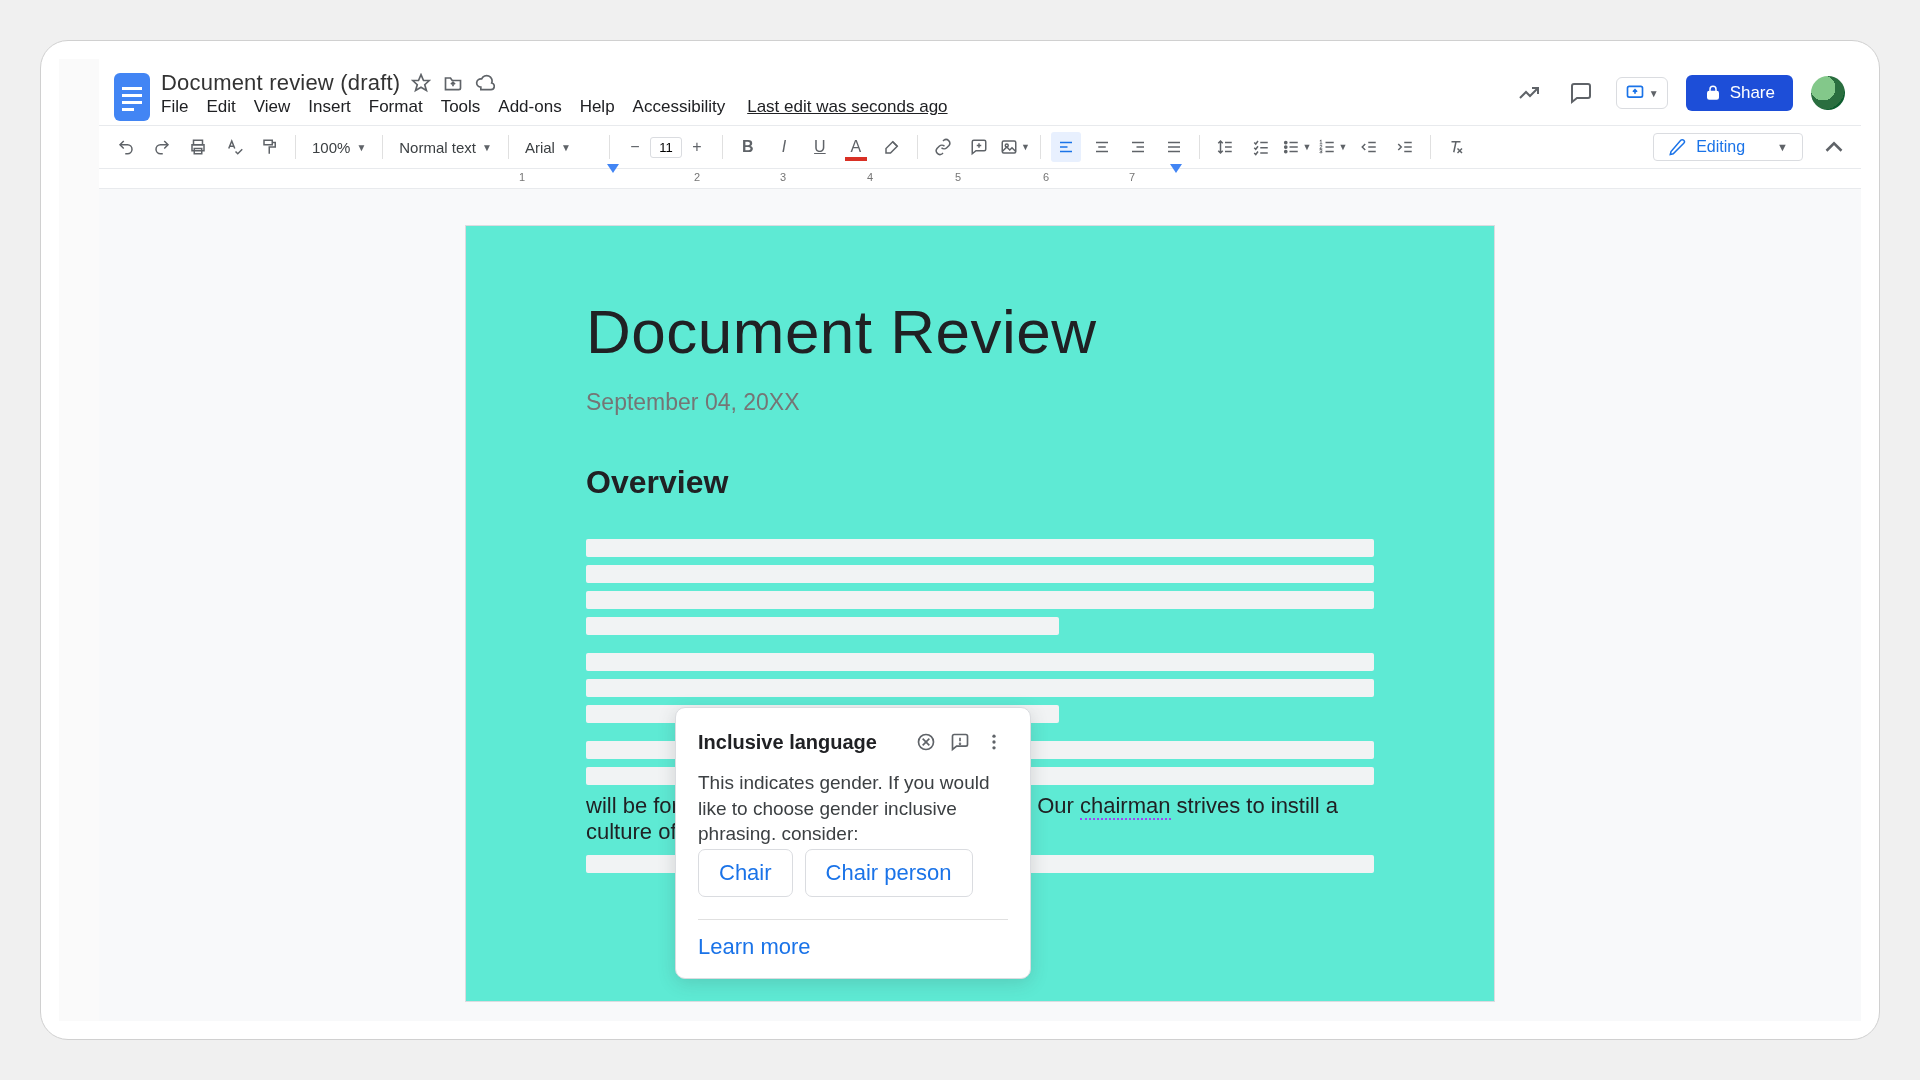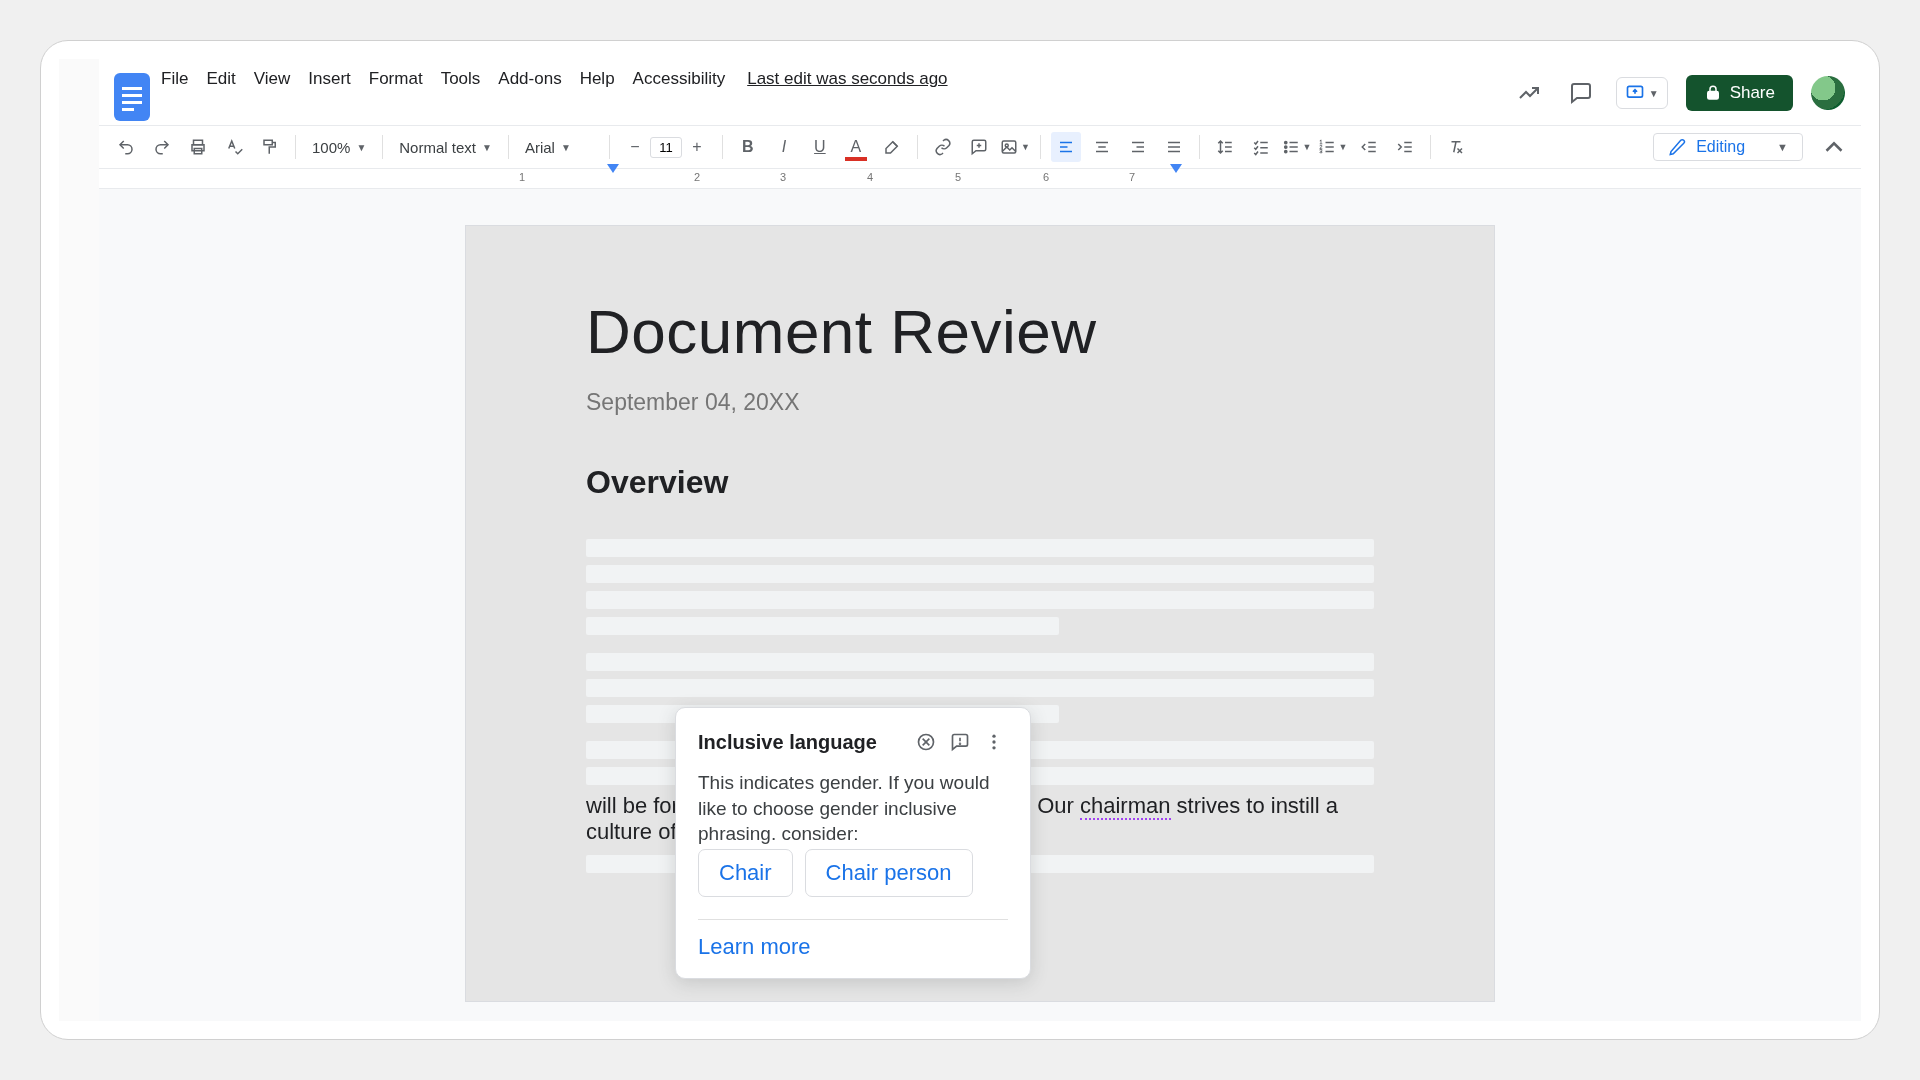--- a/index.html
+++ b/index.html
@@ -54,21 +54,21 @@
 .header-right { display:flex; align-items:center; gap:18px; margin-top:6px; }
 .hdr-btn { width:34px; height:34px; display:flex; align-items:center; justify-content:center; color:#5f6368; }
 .hdr-btn svg { width:24px; height:24px; }
 .present-btn {
   display:flex; align-items:center; gap:4px;
   border:1px solid #dadce0; border-radius:6px; padding:5px 8px;
   color:#1a73e8;
 }
 .present-btn svg { width:20px; height:20px; }
 .share-btn {
-  background:#14532d; color:#fff; border-radius:6px;
+  background:#1d4ed8; color:#fff; border-radius:6px;
   padding:8px 18px; font-size:17px; font-weight:500;
   display:flex; align-items:center; gap:8px;
 }
 .share-btn svg { width:18px; height:18px; }
 .avatar {
   width:34px; height:34px; border-radius:50%;
   background: radial-gradient(circle at 35% 35%, #83c88a 0 40%, #2a6e3f 40% 70%, #0c5d2e 70% 100%);
 }
 
 .toolbar {
@@ -100,21 +100,21 @@
   border-bottom:1px solid #e8eaed;
   font-size:11px; color:#757575;
 }
 .ruler .mark { position:absolute; top:2px; }
 .ruler .indent-left { position:absolute; top:4px; left:508px; }
 .ruler .indent-right { position:absolute; top:4px; left:1071px; }
 .indent-tri { width:0;height:0;border-left:6px solid transparent;border-right:6px solid transparent;border-top:9px solid #4285f4; }
 
 .canvas { flex:1; background:#f8f9fa; overflow:hidden; position:relative; }
 .page {
-  background:#e5e5e5; width:1030px; margin:36px auto 0;
+  background:#5eead4; width:1030px; margin:36px auto 0;
   border:1px solid #dadce0; padding:70px 120px 120px;
   position:relative;
 }
 .doc-h1 { font-size:62px; font-weight:400; color:#202124; letter-spacing:0.5px; }
 .doc-date { font-size:23px; color:#757575; margin-top:22px; }
 .doc-h2 { font-size:32px; font-weight:600; color:#202124; margin-top:48px; }
 .placeholder-block { margin-top:38px; position:relative; }
 .ph-line { height:18px; background:#f1f3f4; margin-bottom:8px; border-radius:2px; }
 .body-line { font-size:22px; color:#202124; margin-top:6px; }
 .flagged { border-bottom:2px dotted #a142f4; }
@@ -150,20 +150,39 @@
     <div class="docs-logo">
       <svg viewBox="0 0 36 48">
               <rect x="0" y="0" width="36" height="48" rx="6" fill="#4285f4"></rect>
               <rect x="8" y="14" width="20" height="3" fill="#fff"></rect>
               <rect x="8" y="21" width="20" height="3" fill="#fff"></rect>
               <rect x="8" y="28" width="20" height="3" fill="#fff"></rect>
               <rect x="8" y="35" width="12" height="3" fill="#fff"></rect>
             </svg>
     </div>
     <div class="title-group">
+      <div class="title-row">
+        <span class="doc-title">Document review (draft)</span>
+        <span class="title-icon">
+                <svg viewBox="0 0 24 24" fill="none" stroke="currentColor" stroke-width="2">
+                  <polygon points="12 2 15 9 22 9 16.5 14 18.5 21 12 17 5.5 21 7.5 14 2 9 9 9"></polygon>
+                </svg>
+              </span>
+        <span class="title-icon">
+                <svg viewBox="0 0 24 24" fill="none" stroke="currentColor" stroke-width="2">
+                  <path d="M3 6h6l2 3h10v9a2 2 0 0 1-2 2H3z"></path>
+                  <path d="M12 11v5M9.5 13.5L12 11l2.5 2.5"></path>
+                </svg>
+              </span>
+        <span class="title-icon">
+                <svg viewBox="0 0 24 24" fill="none" stroke="currentColor" stroke-width="2">
+                  <path d="M7 17a5 5 0 1 1 1-9.9A6 6 0 0 1 20 12a4 4 0 0 1-1 7.9H7z"></path>
+                </svg>
+              </span>
+      </div>
       <div class="menubar">
         <span>File</span>
         <span>Edit</span>
         <span>View</span>
         <span>Insert</span>
         <span>Format</span>
         <span>Tools</span>
         <span>Add-ons</span>
         <span>Help</span>
         <span>Accessibility</span>

